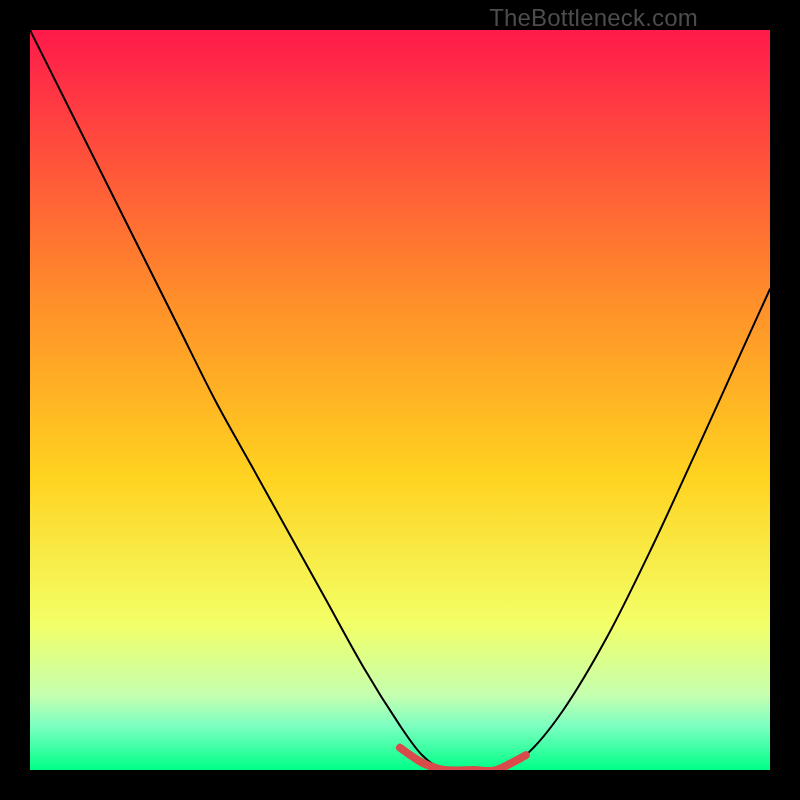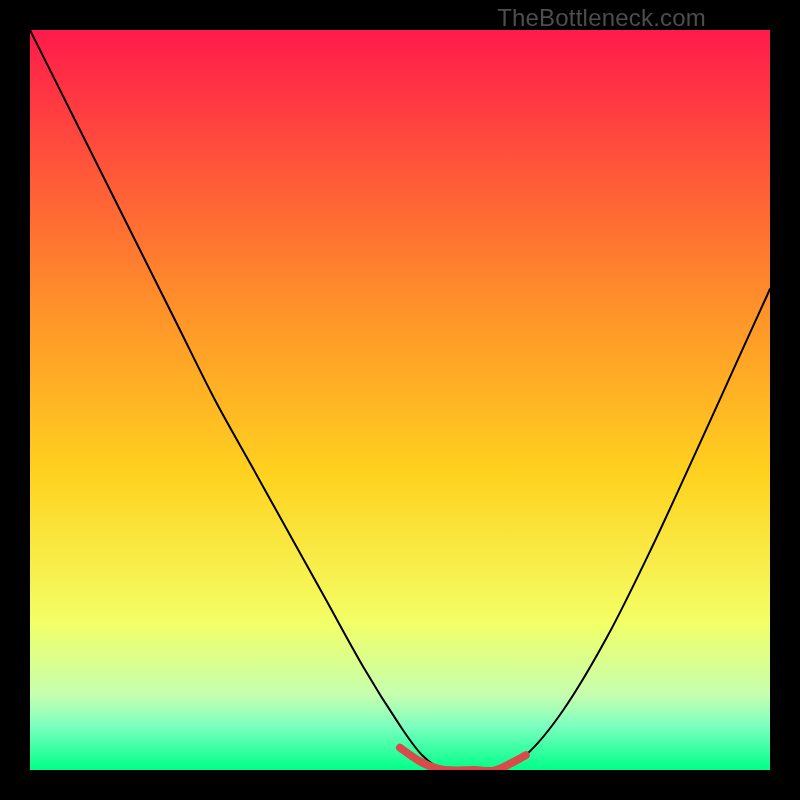--- a/index.html
+++ b/index.html
@@ -9,21 +9,20 @@
     height: 800px;
     background: #000;
     font-family: Arial, Helvetica, sans-serif;
     overflow: hidden;
   }
   .frame {
     position: relative;
     width: 718px;
     height: 800px;
     background: #000;
-    padding-left: 8px;
   }
   .watermark {
     position: absolute;
     top: 4px;
     right: 20px;
     font-size: 24px;
     font-weight: 400;
     color: #4d4d4d;
     z-index: 10;
     letter-spacing: 0.2px;

